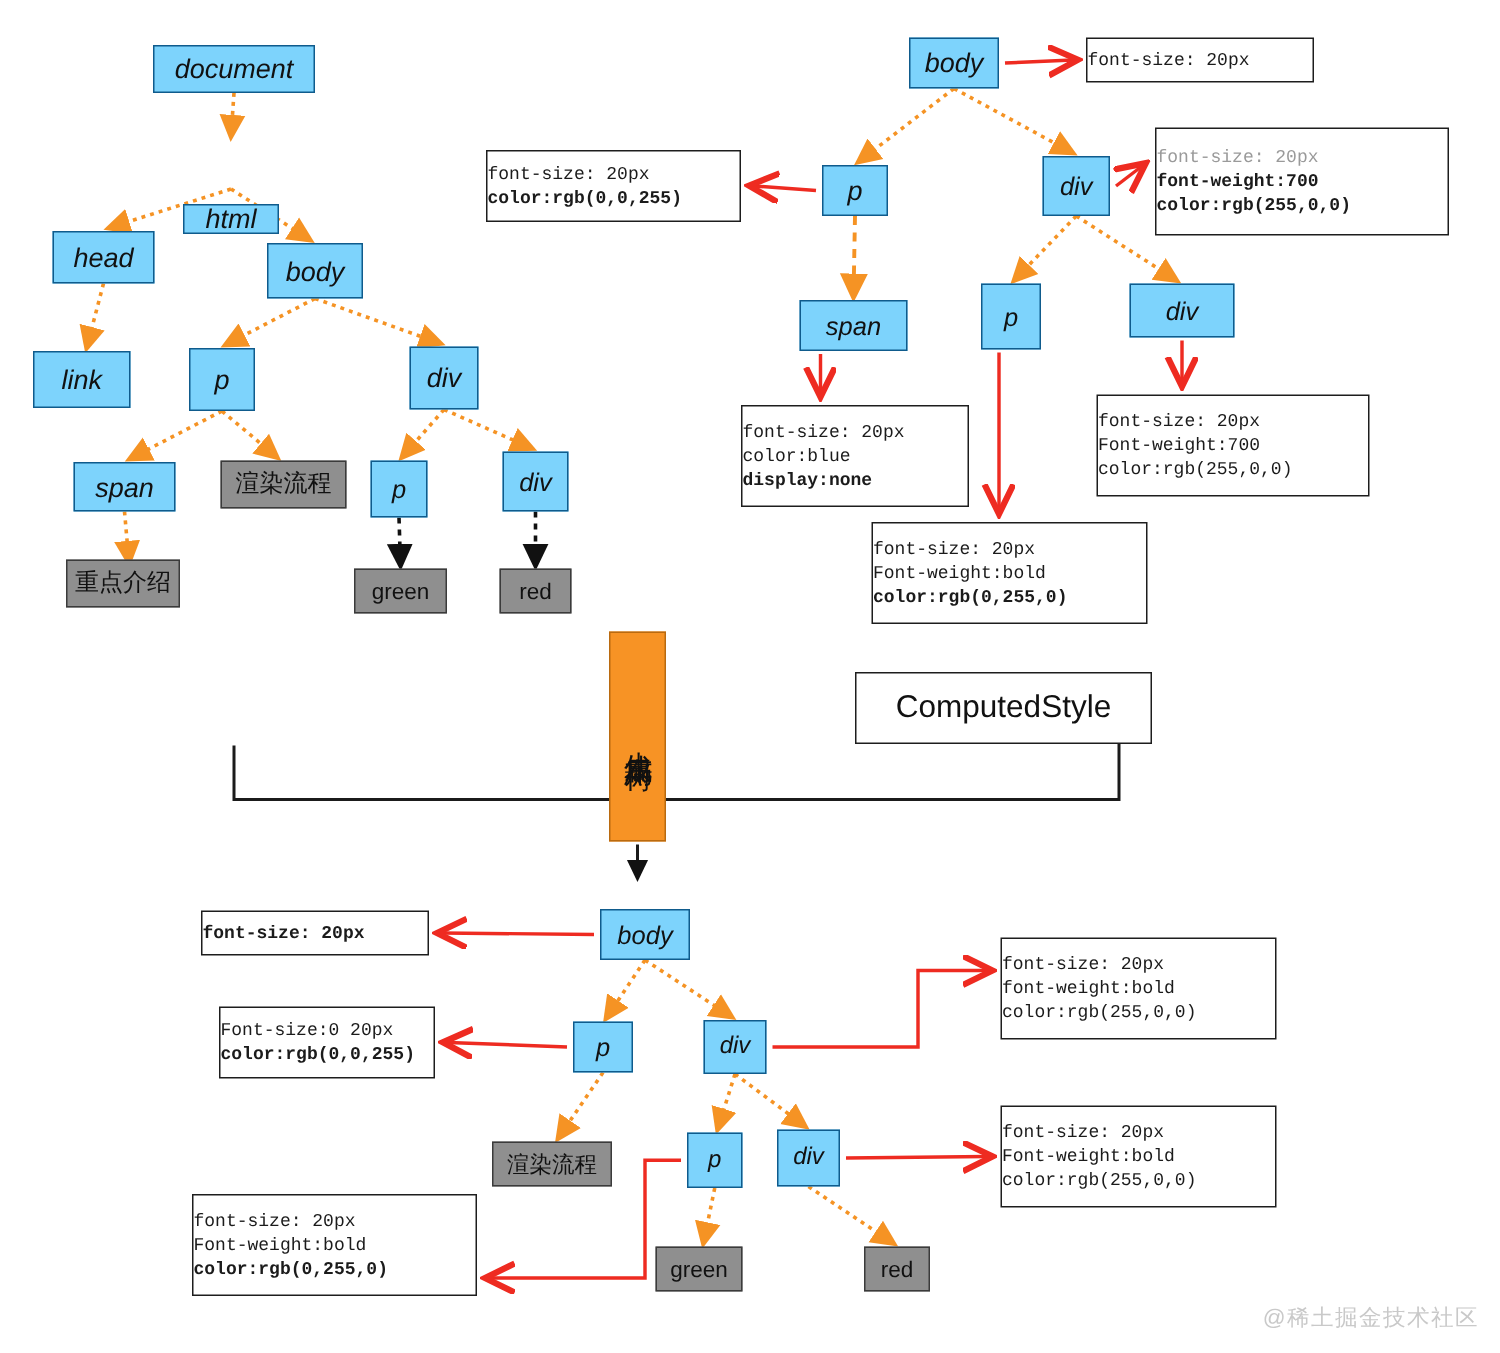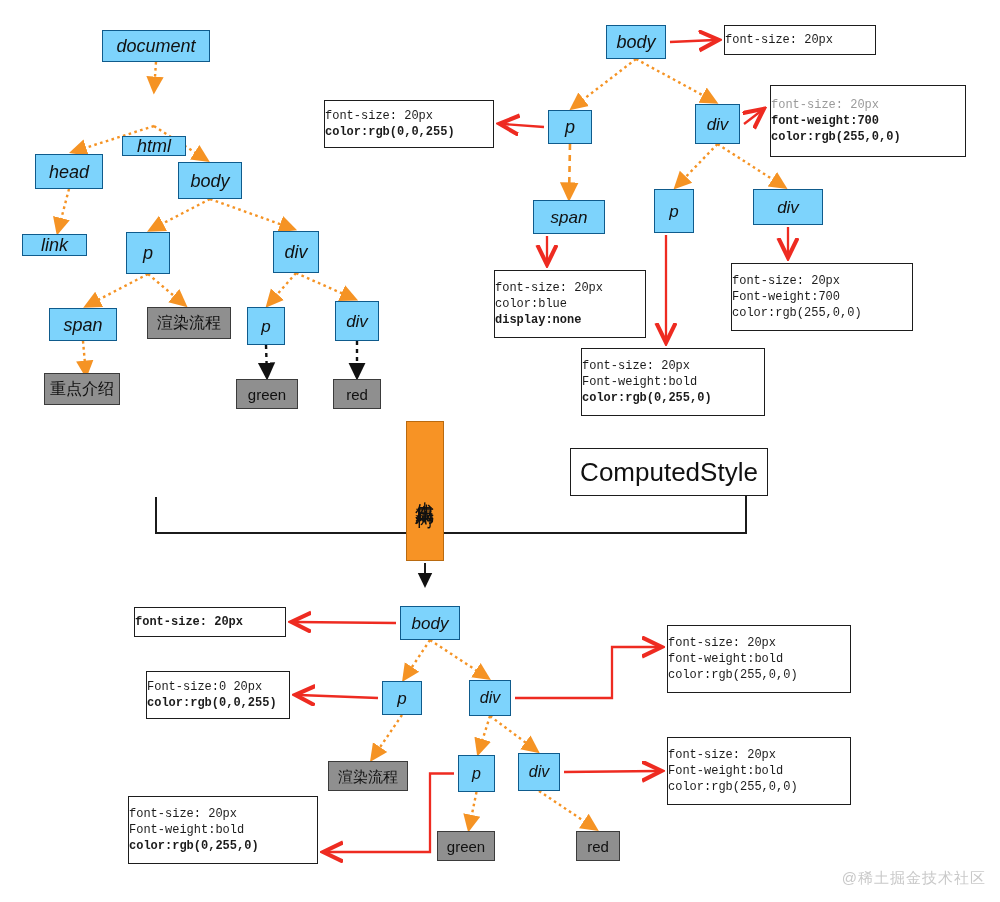--- a/index.html
+++ b/index.html
@@ -112,21 +112,21 @@
       </div>
       <div class="node blue" style="left: 122px; top: 93px; width: 64px; height: 20px; font-size: 18px; margin-top: 43px;">
         <span>html</span>
       </div>
       <div class="node blue" style="left: 35px; top: 154px; width: 68px; height: 35px; font-size: 18px;">
         <span>head</span>
       </div>
       <div class="node blue" style="left: 178px; top: 162px; width: 64px; height: 37px; font-size: 18px;">
         <span>body</span>
       </div>
-      <div class="node blue" style="left: 22px; top: 234px; width: 65px; height: 22px; font-size: 18px;">
+      <div class="node blue" style="left: 22px; top: 234px; width: 65px; height: 38px; font-size: 18px;">
         <span>link</span>
       </div>
       <div class="node blue" style="left: 126px; top: 232px; width: 44px; height: 42px; font-size: 18px;">
         <span>p</span>
       </div>
       <div class="node blue" style="left: 273px; top: 231px; width: 46px; height: 42px; font-size: 18px;">
         <span>div</span>
       </div>
       <div class="node blue" style="left: 49px; top: 308px; width: 68px; height: 33px; font-size: 18px;">
         <span>span</span>
@@ -235,21 +235,21 @@
         <div class="ln">Font-weight:bold</div>
         <div class="ln">color:rgb(255,0,0)</div>
       </div>
       <div class="cssbox" style="left: 128px; top: 796px; width: 190px; height: 68px;">
         <div class="ln">font-size: 20px</div>
         <div class="ln">Font-weight:bold</div>
         <div class="ln b">color:rgb(0,255,0)</div>
       </div>
     </div>
 
-  <div class="bigbox" id="box-computed" style="left: 570px; top: 448px; width: 198px; height: 48px; font-size: 26px;">
+  <div class="bigbox" id="box-computed" style="left: 570px; top: 448px; width: 198px; height: 48px; font-size: 21px;">
     <span>ComputedStyle</span>
   </div>
   <div class="node orange" id="box-layout" style="left: 406px; top: 421px; width: 38px; height: 140px; font-size: 19px;">
     <span>生成布局树</span>
   </div>
 
   <div class="watermark">@稀土掘金技术社区</div>
 </div>
 
 </body></html>

